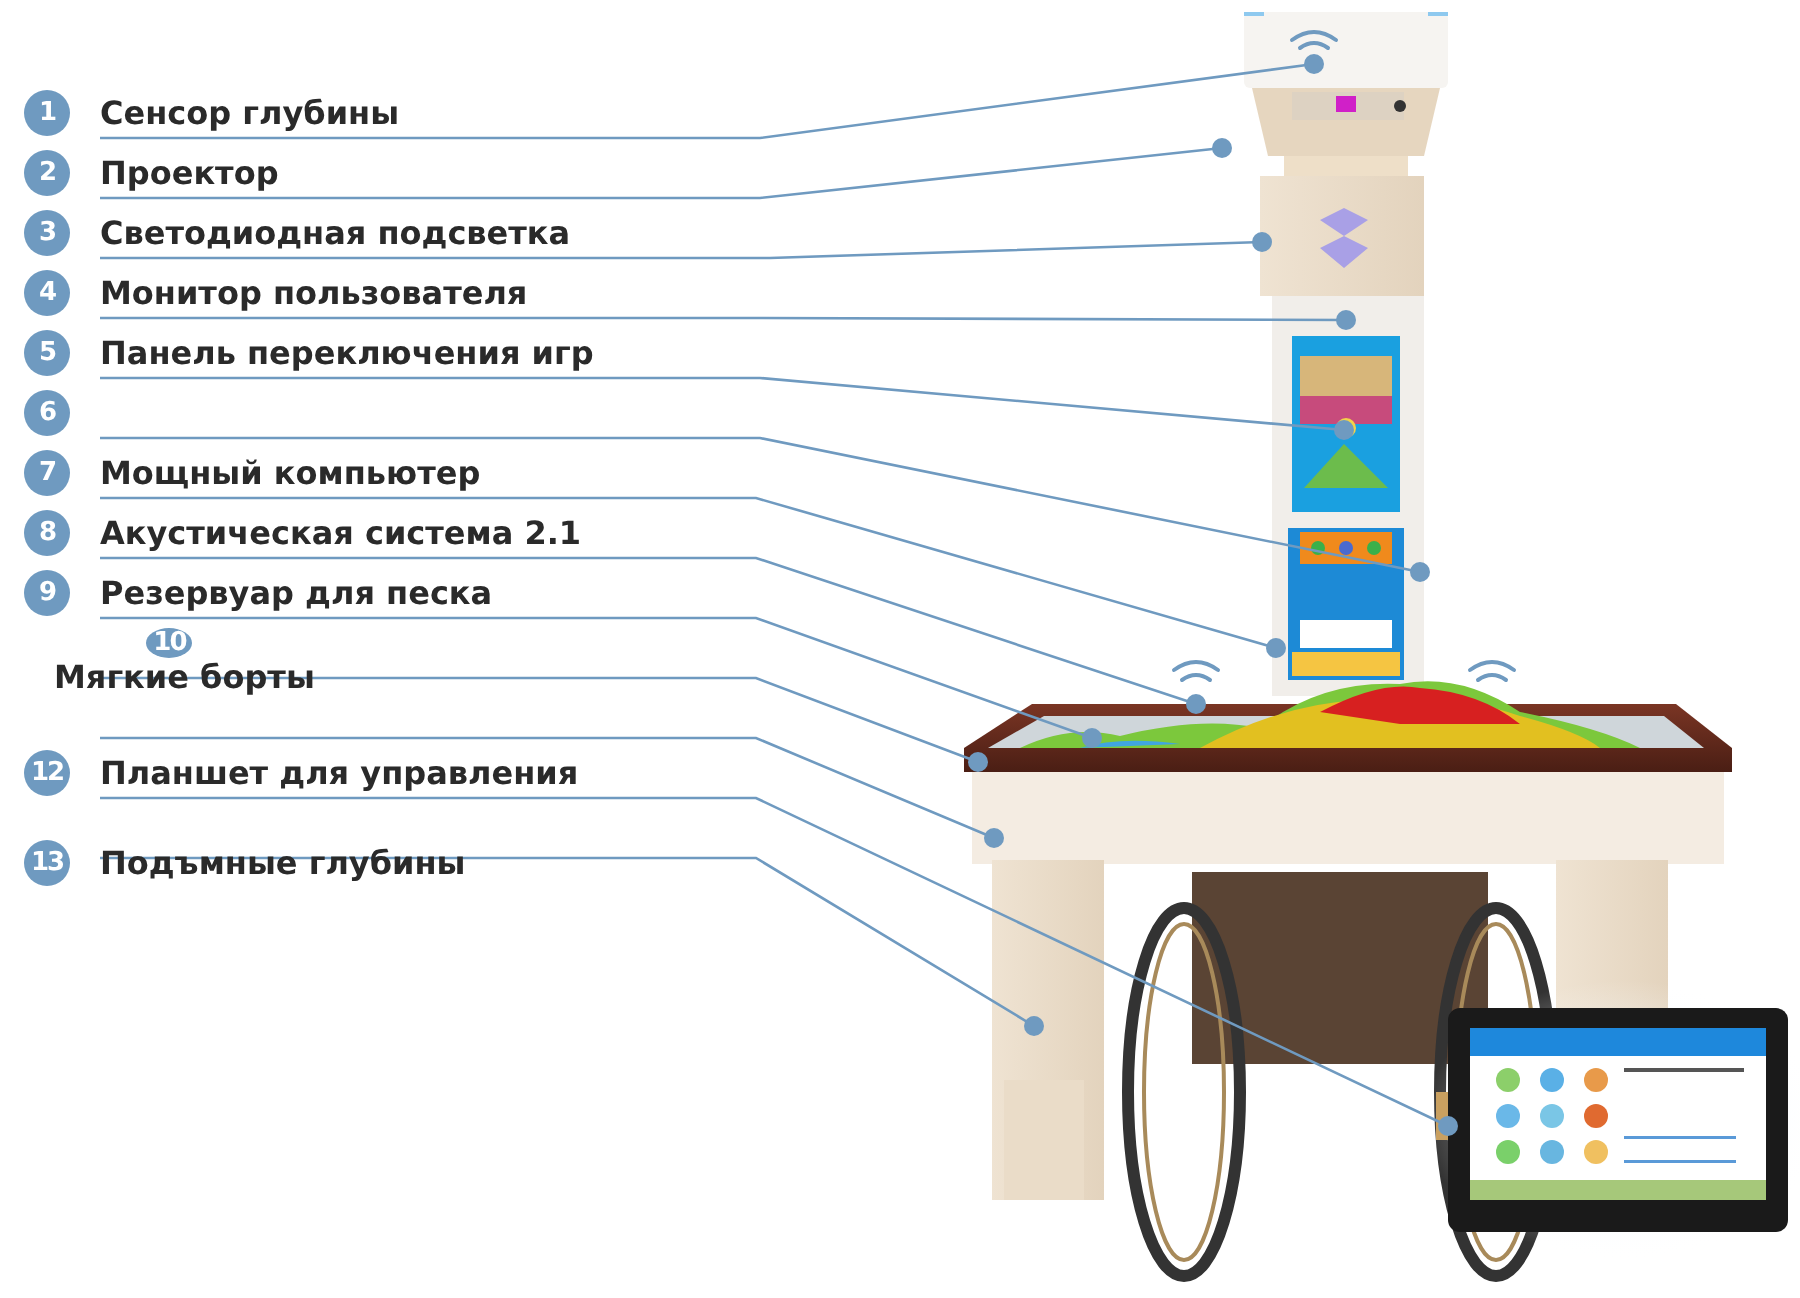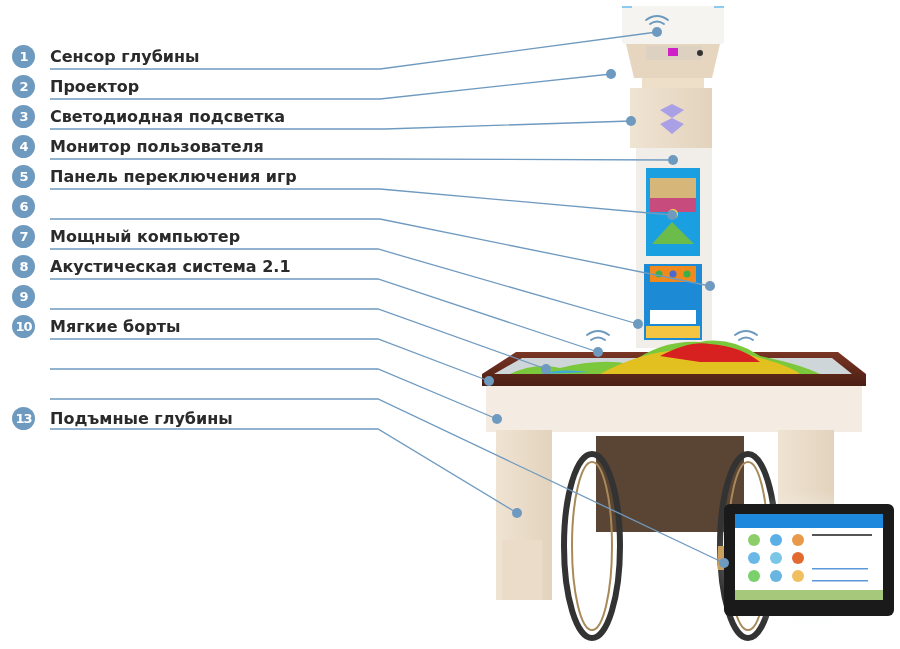--- a/index.html
+++ b/index.html
@@ -175,22 +175,27 @@
     <div class="row" style="top: 224px;">
       <span class="badge" style="background: rgb(111, 154, 192);">7</span>
       <span class="label-text">Мощный компьютер</span>
     </div>
     <div class="row" style="top: 254px;">
       <span class="badge" style="background: rgb(111, 154, 192);">8</span>
       <span class="label-text">Акустическая система 2.1</span>
     </div>
     <div class="row" style="top: 284px;">
       <span class="badge" style="background: rgb(111, 154, 192);">9</span>
-    </div>
-    <div class="row" style="top: 314px;">
+      <span class="label-text">Резервуар для песка</span>
+    </div>
+    <div class="row" style="top: 314px; flex-direction: column;">
       <span class="badge" style="background: rgb(111, 154, 192);">10</span>
       <span class="label-text">Мягкие борты</span>
     </div>
-    <div class="row" style="top: 406px;">
+    <div class="row" style="top: 374px;">
+      <span class="badge" style="background: rgb(111, 154, 192);">12</span>
+      <span class="label-text">Планшет для управления</span>
+    </div>
+    <div class="row" style="top: 419px;">
       <span class="badge" style="background: rgb(111, 154, 192);">13</span>
       <span class="label-text">Подъмные глубины</span>
     </div>
   </div>
 
 </body></html>

